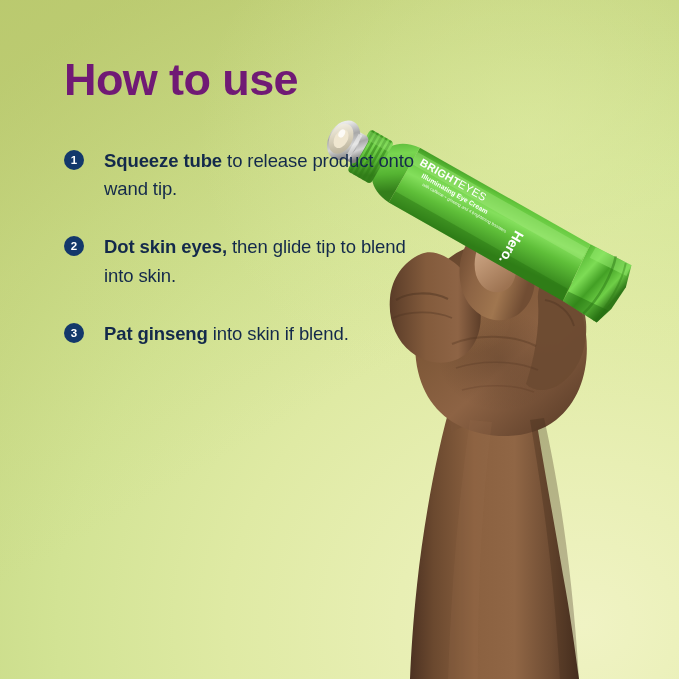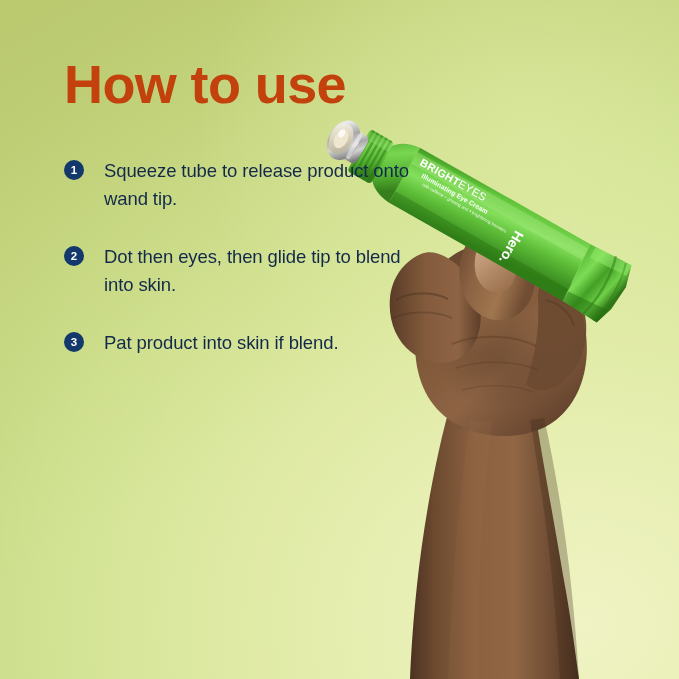--- a/index.html
+++ b/index.html
@@ -52,22 +52,22 @@
   
   .text-panel {
     position: absolute;
     left: 64px;
     top: 56px;
     width: 360px;
   }
 
   .page-title {
     margin: 0;
-    color: #c2410c;
-    font-size: 54px;
+    color: #701a75;
+    font-size: 45px;
     font-weight: 700;
     letter-spacing: -0.6px;
     line-height: 1.05;
   }
 
   .steps {
     margin: 0;
     padding: 0;
     list-style: none;
     margin-top: 44px;
@@ -92,21 +92,21 @@
     height: 20px;
     border-radius: 50%;
     background: #13386b;
     color: #ffffff;
     font-size: 11.5px;
     font-weight: 700;
     line-height: 20px;
     text-align: center;
   }
 
-  .step-strong { font-weight: 400; }
+  .step-strong { font-weight: 700; }
   .step-rest   { font-weight: 400; }
 
   
   .hand-layer {
     position: absolute;
     left: 0;
     top: 0;
     width: 679px;
     height: 679px;
     pointer-events: none;
@@ -381,24 +381,24 @@
 
     <ul class="steps">
 
       <li class="step">
         <span class="step-badge">1</span>
         <span class="step-strong">Squeeze tube</span><span class="step-rest"> to release product onto wand tip.</span>
       </li>
 
       <li class="step">
         <span class="step-badge">2</span>
-        <span class="step-strong">Dot then eyes,</span><span class="step-rest"> then glide tip to blend into skin.</span>
+        <span class="step-strong">Dot skin eyes,</span><span class="step-rest"> then glide tip to blend into skin.</span>
       </li>
 
       <li class="step">
         <span class="step-badge">3</span>
-        <span class="step-strong">Pat product</span><span class="step-rest"> into skin if blend.</span>
+        <span class="step-strong">Pat ginseng</span><span class="step-rest"> into skin if blend.</span>
       </li>
 
     </ul>
   </div>
 
 </div>
 
 </body></html>

